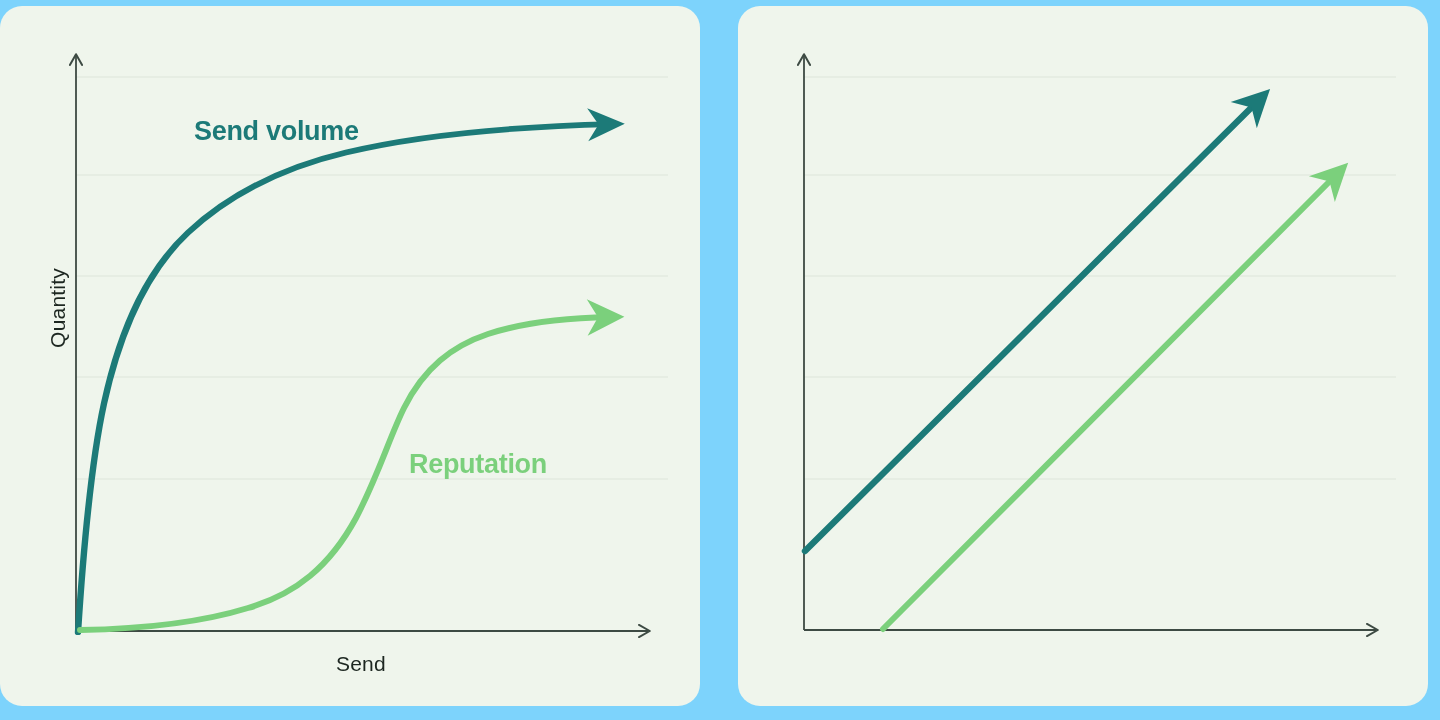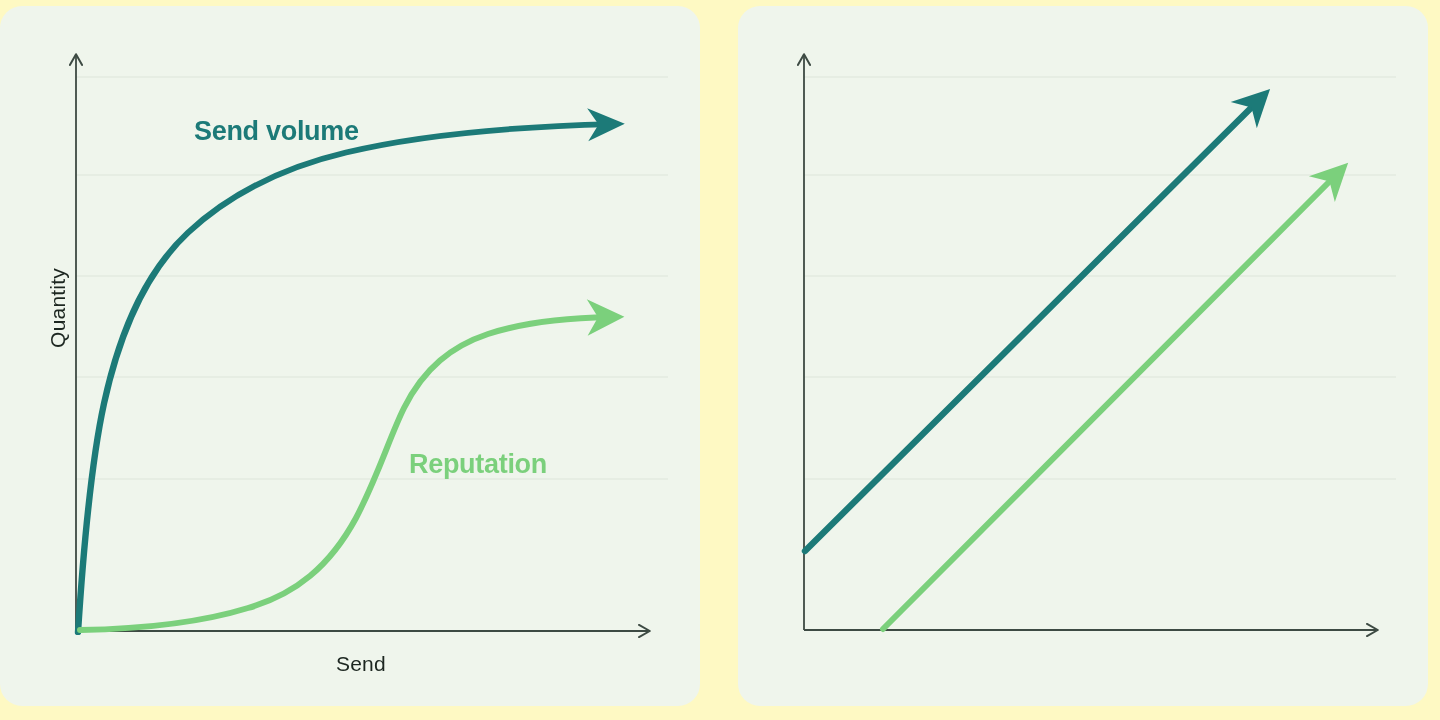--- a/index.html
+++ b/index.html
@@ -8,21 +8,21 @@
     margin: 0; padding: 0;
     width: 1440px; height: 720px;
     background: #ffffff;
     font-family: "Liberation Sans", sans-serif;
     overflow: hidden;
   }
   #stage {
     position: relative;
     width: 1440px;
     height: 720px;
-    background: #fef9c3;
+    background: #7dd3fc;
   }
   .panel {
     position: absolute;
     top: 6px;
     height: 700px;
     background: #eff5ec;
     border-radius: 22px;
   }
   #panel-left  { left: 0px;   width: 700px; }
   #panel-right { left: 738px; width: 690px; }

